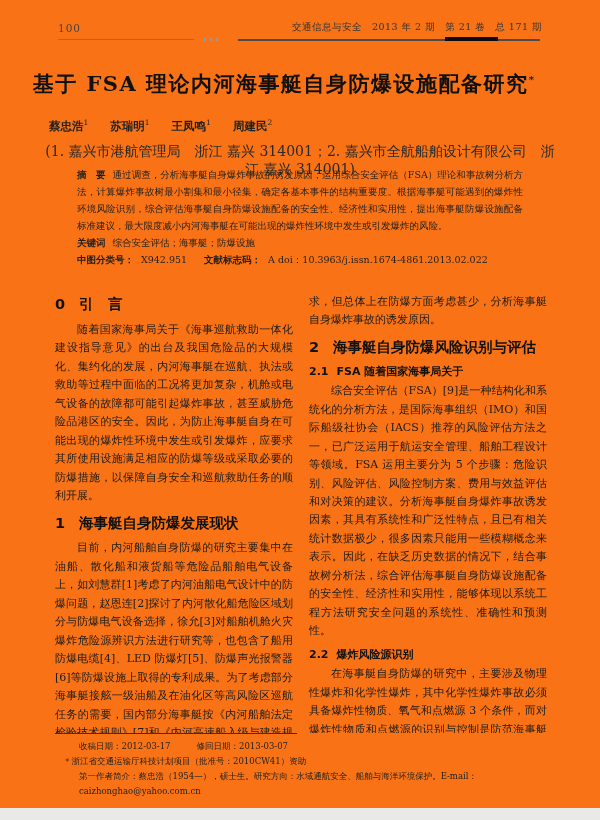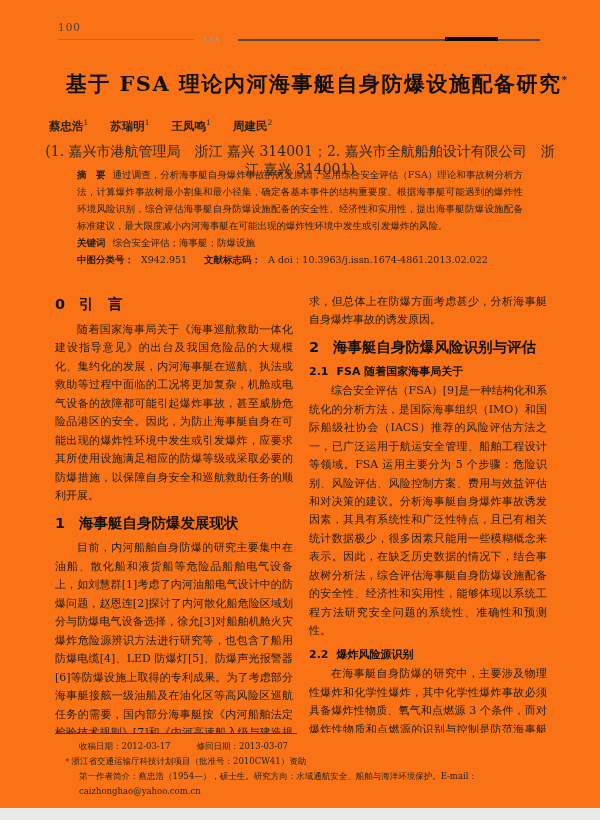--- a/index.html
+++ b/index.html
@@ -12,21 +12,21 @@
   .header { position:absolute; top:21px; left:58px; right:58px;
     display:flex; justify-content:space-between; align-items:flex-end; }
   .page-num { font-size:10.5px; letter-spacing:1px; color:#444; }
   .journal-info { font-size:9.5px; color:#333; letter-spacing:.5px; }
   .rule-left  { position:absolute; top:39px; left:58px;  width:136px; height:1px; background:#777; }
   .scan-dots  { position:absolute; top:38px; left:204px; width:18px; height:3px;
     background:repeating-linear-gradient(90deg,#9a9a9a 0 2px,transparent 2px 6px); }
   .rule-right { position:absolute; top:39px; left:238px; width:302px; height:1.5px; background:#4a4a4a; }
   .rule-dark  { position:absolute; top:37px; left:445px; width:53px;  height:4px;  background:#0b0b0b; }
   
-  .title { position:absolute; top:70px; left:57px; width:520px; text-align:center;
+  .title { position:absolute; top:70px; left:24px; width:520px; text-align:center;
     font-size:21px; font-weight:bold; letter-spacing:1.5px; color:#111; }
   .title sup { font-size:10px; }
   .authors { position:absolute; top:118px; left:40px; width:520px; text-align:left;
     font-size:11.5px; font-weight:bold; color:#222; }
   .author { margin:0 9px; white-space:nowrap; }
   .author sup { font-size:7.5px; font-weight:normal; }
   .affiliation { position:absolute; top:143px; left:40px; width:520px; text-align:center;
     font-size:14px; color:#2a2a2a; }
   
   .abstract { position:absolute; top:167px; left:77px; width:446px;
@@ -60,20 +60,21 @@
   .fn-label { font-weight:normal; font-family:"DejaVu Sans","Liberation Sans",sans-serif; }
   .fn-gap { display:inline-block; width:26px; }
 </style>
 </head>
 <body>
 
 <div class="page">
 
   <div class="header">
     <span class="page-num">100</span>
+    <span class="journal-info">交通信息与安全　2013 年 2 期　第 21 卷　总 171 期</span>
   </div>
   <div class="rule-left"></div>
   <div class="scan-dots"></div>
   <div class="rule-right"></div>
   <div class="rule-dark"></div>
 
   <div class="title">
     <span>基于 FSA 理论内河海事艇自身防爆设施配备研究</span><sup>*</sup>
   </div>
 

